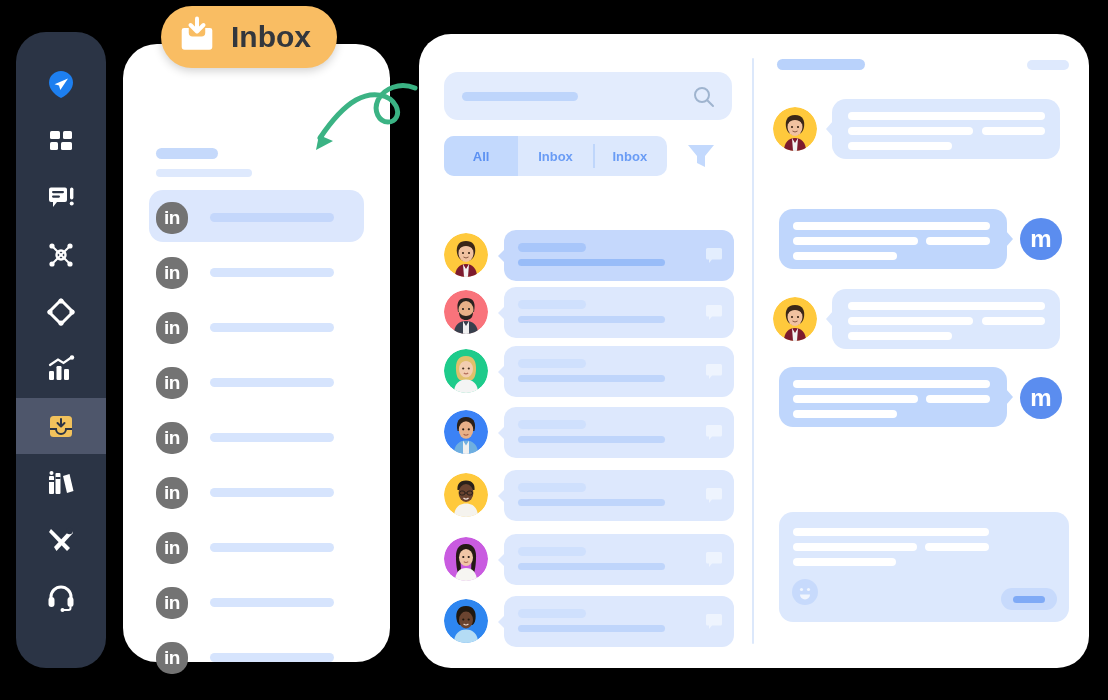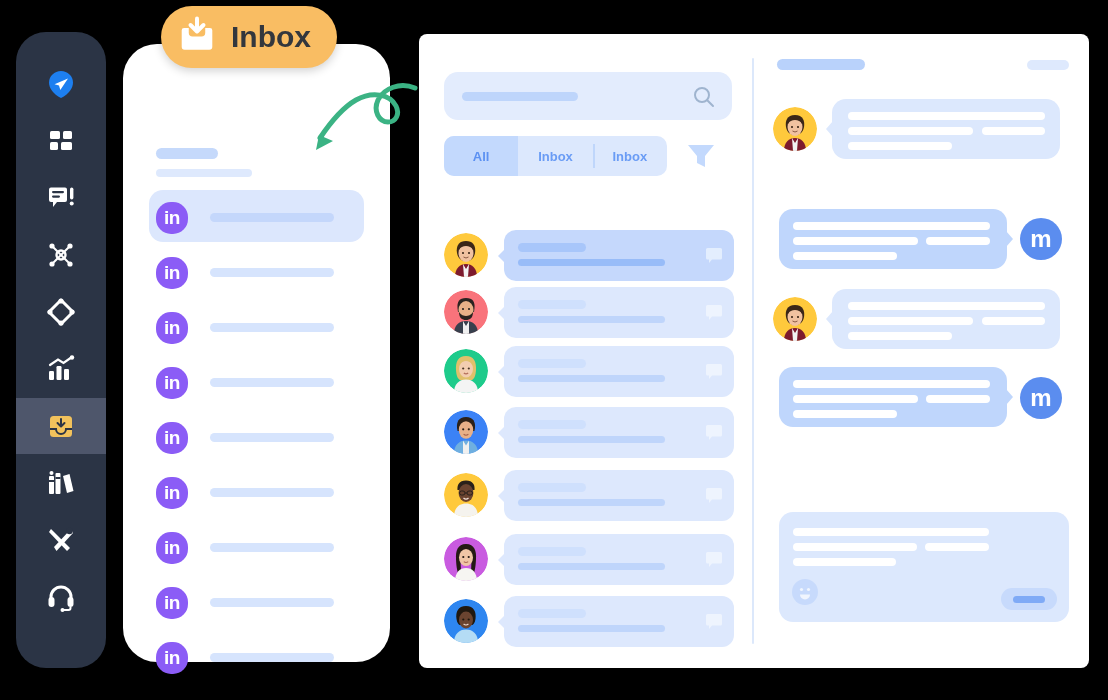--- a/index.html
+++ b/index.html
@@ -52,21 +52,21 @@
   .li-row .li-bg {
     position: absolute; left: 26px; top: 0px;
     width: 215px; height: 52px;
     background: #DCE7FD; border-radius: 14px;
     display: none;
   }
   .li-row.sel .li-bg { display: block; }
   .li-ico {
     position: relative; z-index: 2;
     width: 32px; height: 32px;
-    background: #8b5cf6;
+    background: #737373;
     border-radius: 15px;
     color: #fff;
     font-weight: bold; font-size: 19px;
     display: flex; align-items: center; justify-content: center;
     letter-spacing: -0.5px;
     font-family: "Liberation Sans", sans-serif;
   }
   .li-bar {
     position: relative; z-index: 2;
     margin-left: 22px; height: 9px; border-radius: 6px;
@@ -90,21 +90,21 @@
   }
 
   
   .arrow { position: absolute; left: 300px; top: 78px; z-index: 25; }
 
   
   .main {
     position: absolute; left: 419px; top: 34px;
     width: 670px; height: 634px;
     background: #FFFFFF;
-    border-radius: 8px;
+    border-radius: 32px;
   }
   .divider {
     position: absolute; left: 333px; top: 24px;
     width: 2px; height: 586px;
     background: #DCE8FB; border-radius: 2px;
   }
 
   
   .search {
     position: absolute; left: 25px; top: 38px;

